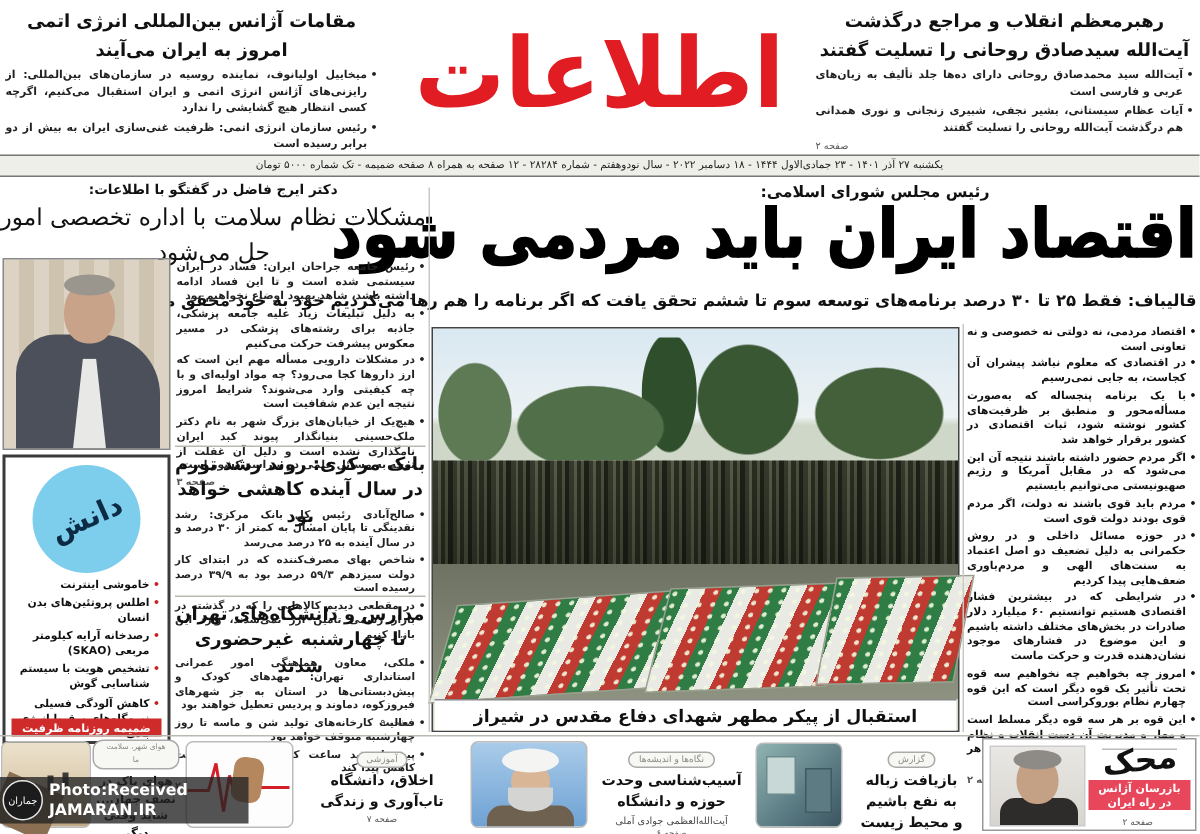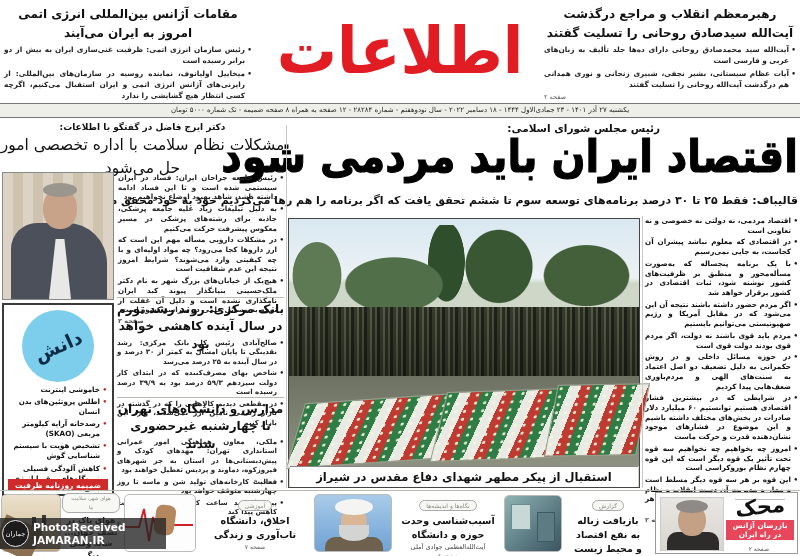--- a/index.html
+++ b/index.html
@@ -109,22 +109,22 @@
   <div class="pageref">صفحه ۲</div>
 </div>
 
 <div id="masthead" class="abs">
   <span class="word">اطلاعات</span>
 </div>
 
 <div class="abs" style="left:4px;top:5px;width:248px">
   <div class="topstory-headline">مقامات آژانس بین‌المللی انرژی اتمی امروز به ایران می‌آیند</div>
   <div class="topstory-bullets just">
+    <div class="bullet">میخاییل اولیانوف، نماینده روسیه در سازمان‌های بین‌المللی: از رایزنی‌های آژانس انرژی اتمی و ایران استقبال می‌کنیم، اگرچه کسی انتظار هیچ گشایشی را ندارد</div>
     <div class="bullet">رئیس سازمان انرژی اتمی: ظرفیت غنی‌سازی ایران به بیش از دو برابر رسیده است</div>
-    <div class="bullet">میخاییل اولیانوف، نماینده روسیه در سازمان‌های بین‌المللی: از رایزنی‌های آژانس انرژی اتمی و ایران استقبال می‌کنیم، اگرچه کسی انتظار هیچ گشایشی را ندارد</div>
   </div>
   <div class="pageref">صفحه ۲</div>
 </div>
 
 <div id="datebar" class="abs">یکشنبه ۲۷ آذر ۱۴۰۱ - ۲۳ جمادی‌الاول ۱۴۴۴ - ۱۸ دسامبر ۲۰۲۲ - سال نودوهفتم - شماره ۲۸۲۸۴ - ۱۲ صفحه به همراه ۸ صفحه ضمیمه - تک شماره ۵۰۰۰ تومان</div>
 
 <div id="lead-kicker" class="abs">رئیس مجلس شورای اسلامی:</div>
 <div id="lead-headline" class="abs">اقتصاد ایران باید مردمی شود</div>
 <div id="lead-subhead" class="abs">قالیباف: فقط ۲۵ تا ۳۰ درصد برنامه‌های توسعه سوم تا ششم تحقق یافت که اگر برنامه را هم رها می‌کردیم خود به خود محقق می‌شد!</div>
 
@@ -227,21 +227,21 @@
     <div>بازرسان آژانس</div>
     <div>در راه ایران</div>
   </div>
   <div id="mahak-page">صفحه ۲</div>
 </div>
 
 <div class="abs" style="right:150px;top:493px;width:84px">
   <div class="strip-head"><span class="pill">گزارش</span></div>
   <div class="strip-title">
     <div>بازیافت زباله</div>
-    <div>به نفع اقتصاد</div>
+    <div>به نفع باشیم</div>
     <div>و محیط زیست</div>
   </div>
 
 </div>
 
 <div id="machinery-photo" class="thumb">
   <div class="m1"></div>
   <div class="m2"></div>
 </div>
 

